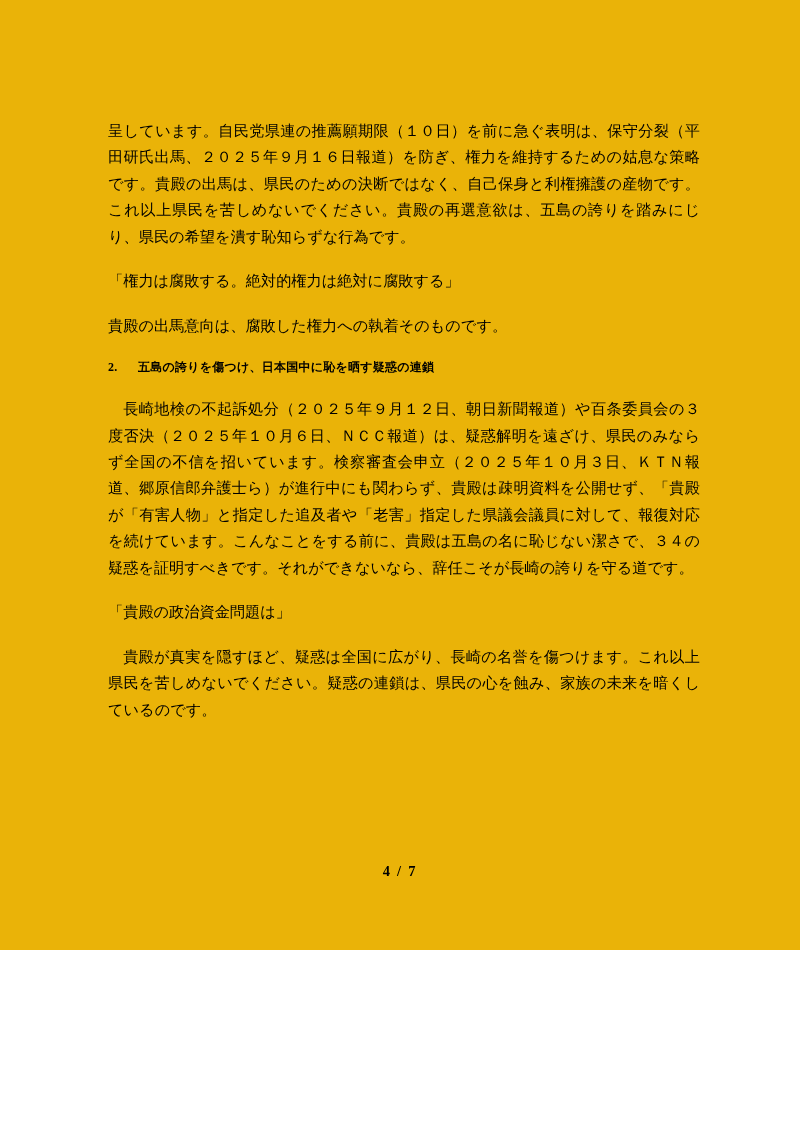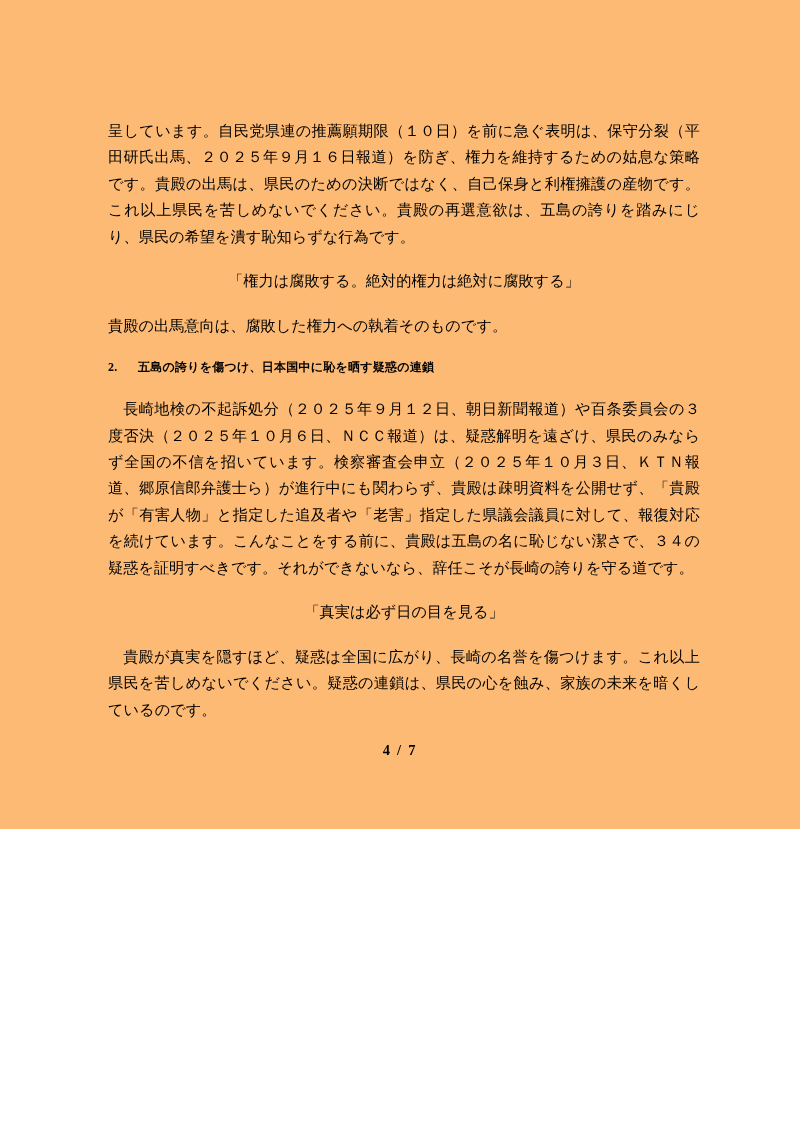--- a/index.html
+++ b/index.html
@@ -9,22 +9,22 @@
   }
   body {
     width: 800px;
     height: 1131px;
     font-family: "Liberation Serif", "DejaVu Serif", serif;
     color: #000000;
   }
   .page {
     position: relative;
     width: 800px;
-    height: 829px;
-    background: #fdba74;
+    height: 950px;
+    background: #eab308;
     box-sizing: border-box;
     padding: 118px 100px 40px 108px;
   }
   .doc-body {
     font-size: 15.2px;
     line-height: 1.74;
     text-align: justify;
     text-justify: inter-ideograph;
   }
   p {
@@ -33,21 +33,21 @@
   .para {
     margin-bottom: 0;
   }
   .indent1 {
     text-indent: 1em;
   }
   .block-gap {
     height: 18px;
   }
   .quote {
-    text-align: center;
+    text-align: left;
     margin: 0;
     font-size: 15.2px;
     line-height: 1.74;
   }
   .section-heading {
     font-weight: bold;
     font-size: 12px;
     line-height: 1.74;
     letter-spacing: 0.02em;
   }
@@ -93,21 +93,21 @@
     </p>
 
     <div class="block-gap"></div>
 
 
 
     <p class="para indent1">長崎地検の不起訴処分（２０２５年９月１２日、朝日新聞報道）や百条委員会の３度否決（２０２５年１０月６日、ＮＣＣ報道）は、疑惑解明を遠ざけ、県民のみならず全国の不信を招いています。検察審査会申立（２０２５年１０月３日、ＫＴＮ報道、郷原信郎弁護士ら）が進行中にも関わらず、貴殿は疎明資料を公開せず、「貴殿が「有害人物」と指定した追及者や「老害」指定した県議会議員に対して、報復対応を続けています。こんなことをする前に、貴殿は五島の名に恥じない潔さで、３４の疑惑を証明すべきです。それができないなら、辞任こそが長崎の誇りを守る道です。</p>
 
     <div class="block-gap"></div>
 
-    <p class="quote">「真実は必ず日の目を見る」</p>
+    <p class="quote">「貴殿の政治資金問題は」</p>
 
     <div class="block-gap"></div>
 
     <p class="para indent1">貴殿が真実を隠すほど、疑惑は全国に広がり、長崎の名誉を傷つけます。これ以上県民を苦しめないでください。疑惑の連鎖は、県民の心を蝕み、家族の未来を暗くしているのです。</p>
 
   </div>
 
   <div class="footer">4 / 7</div>
 </div>
 

